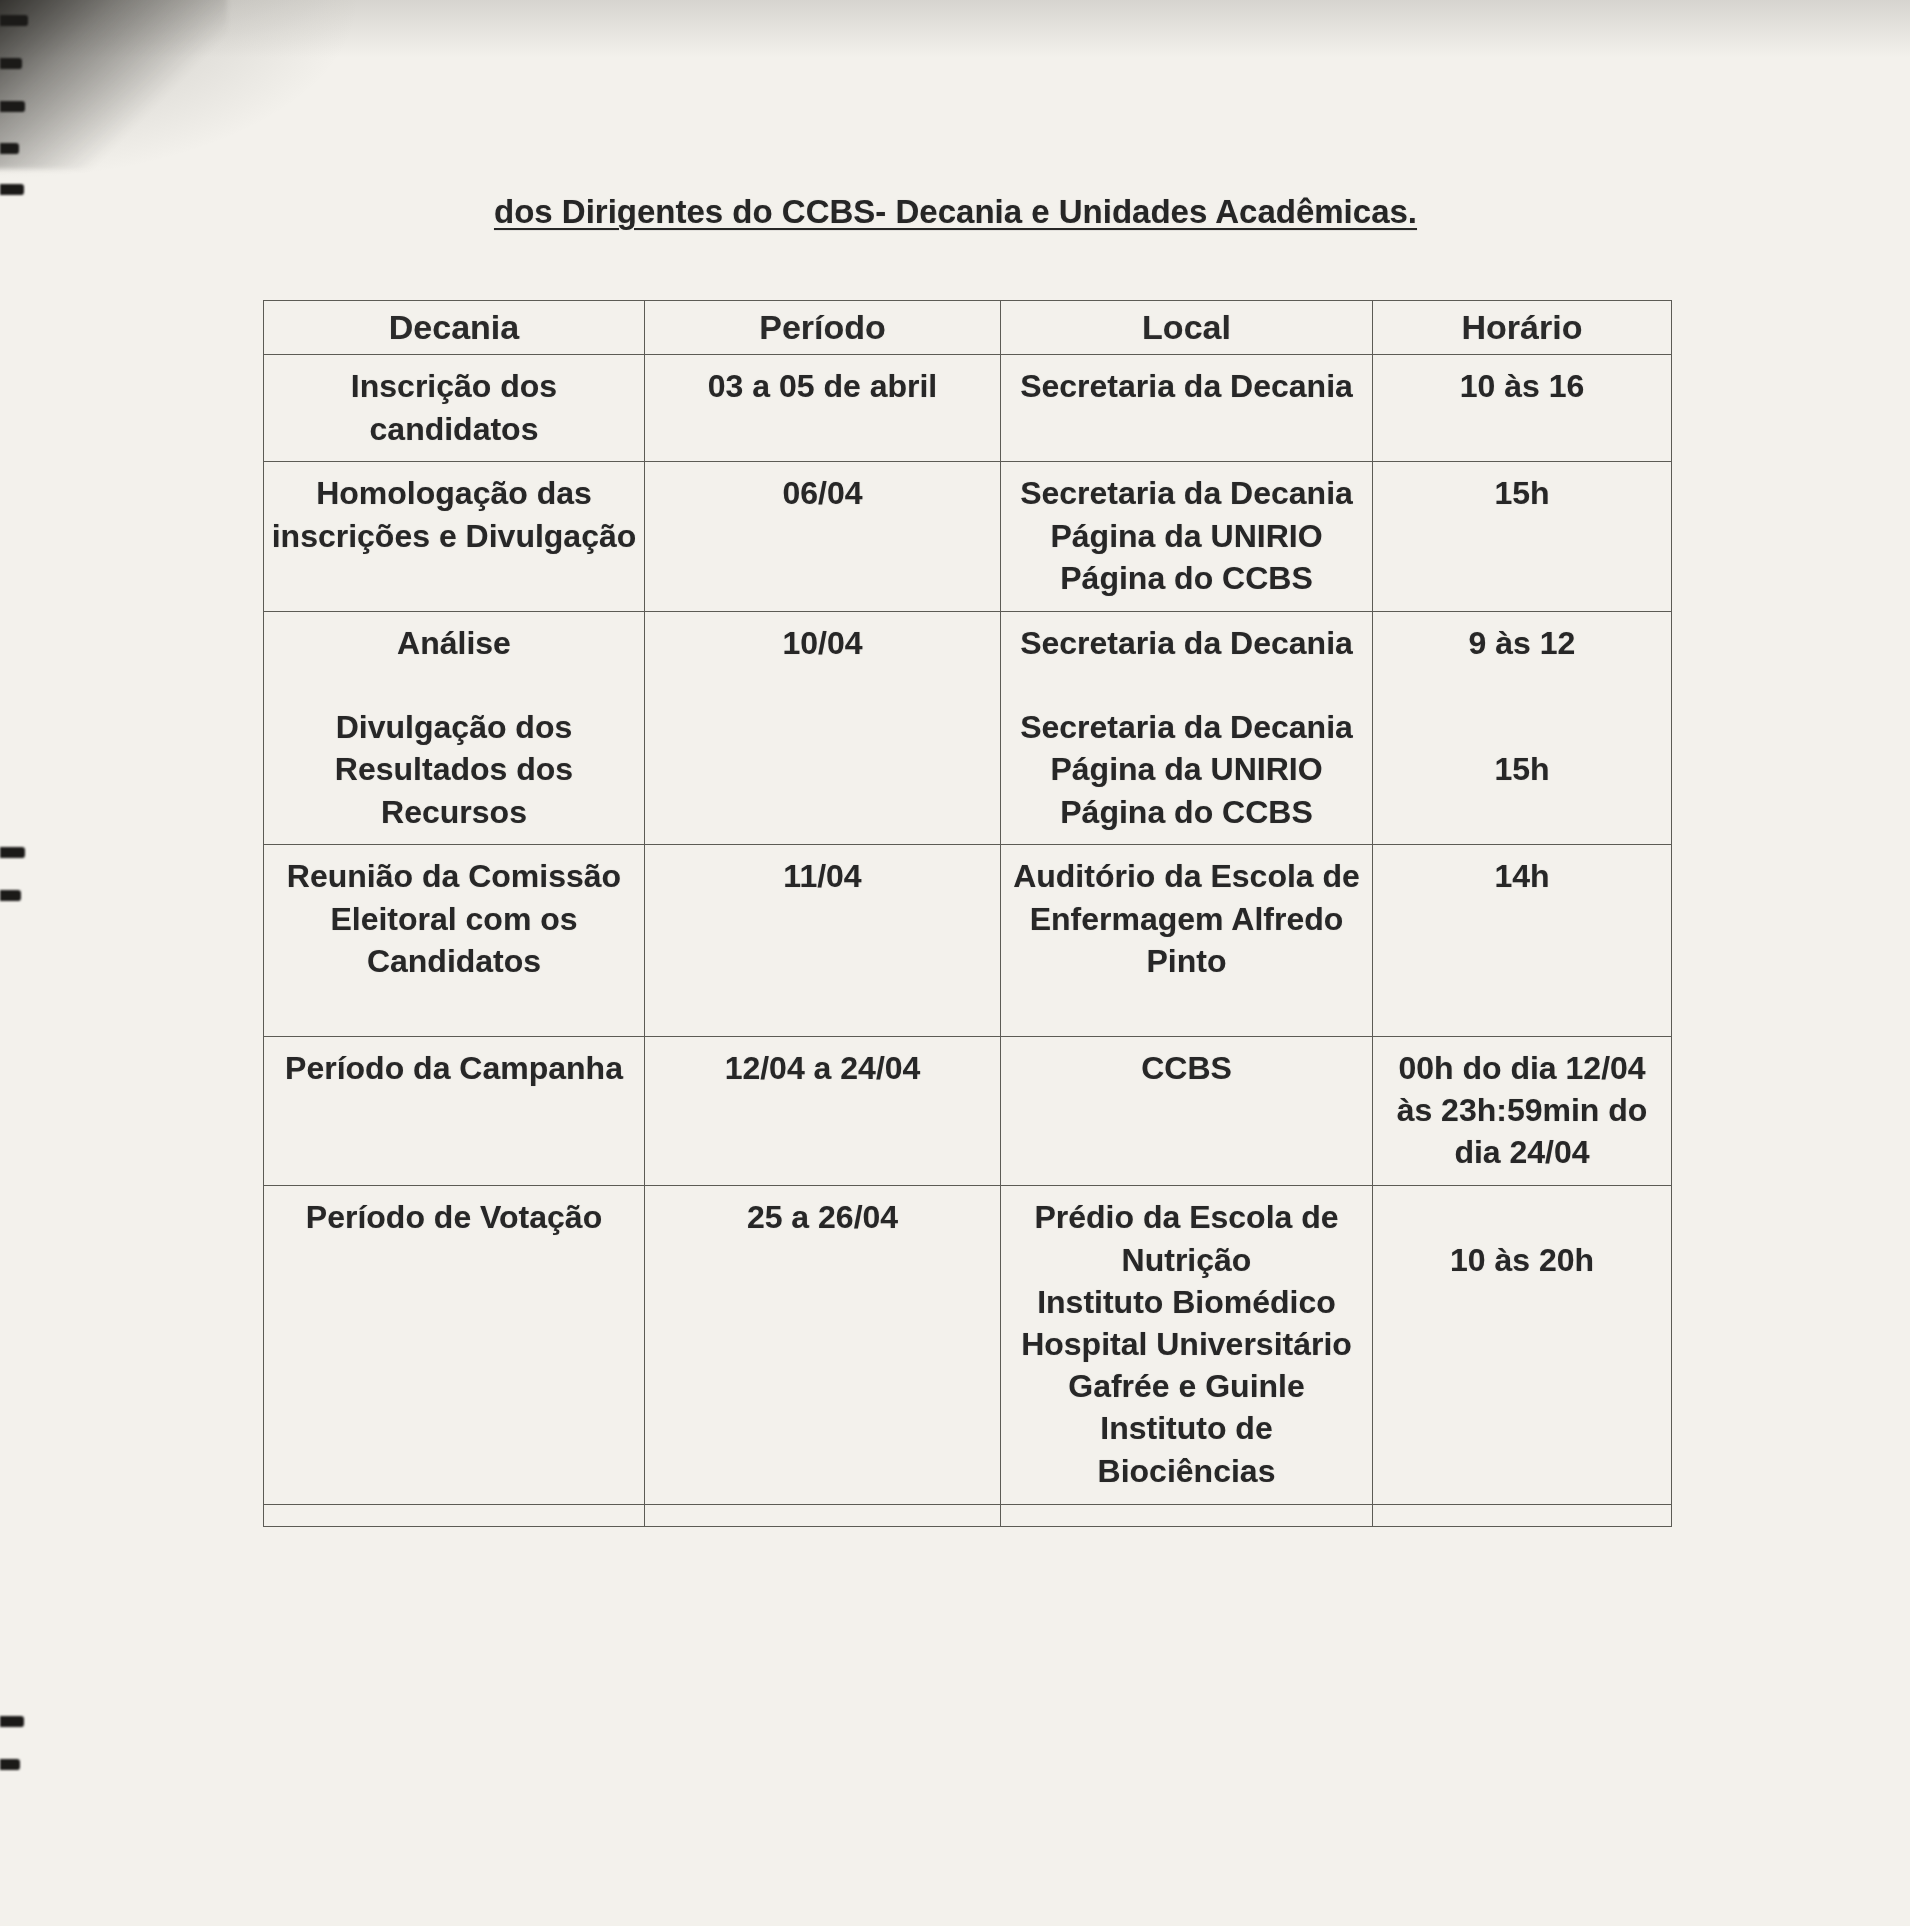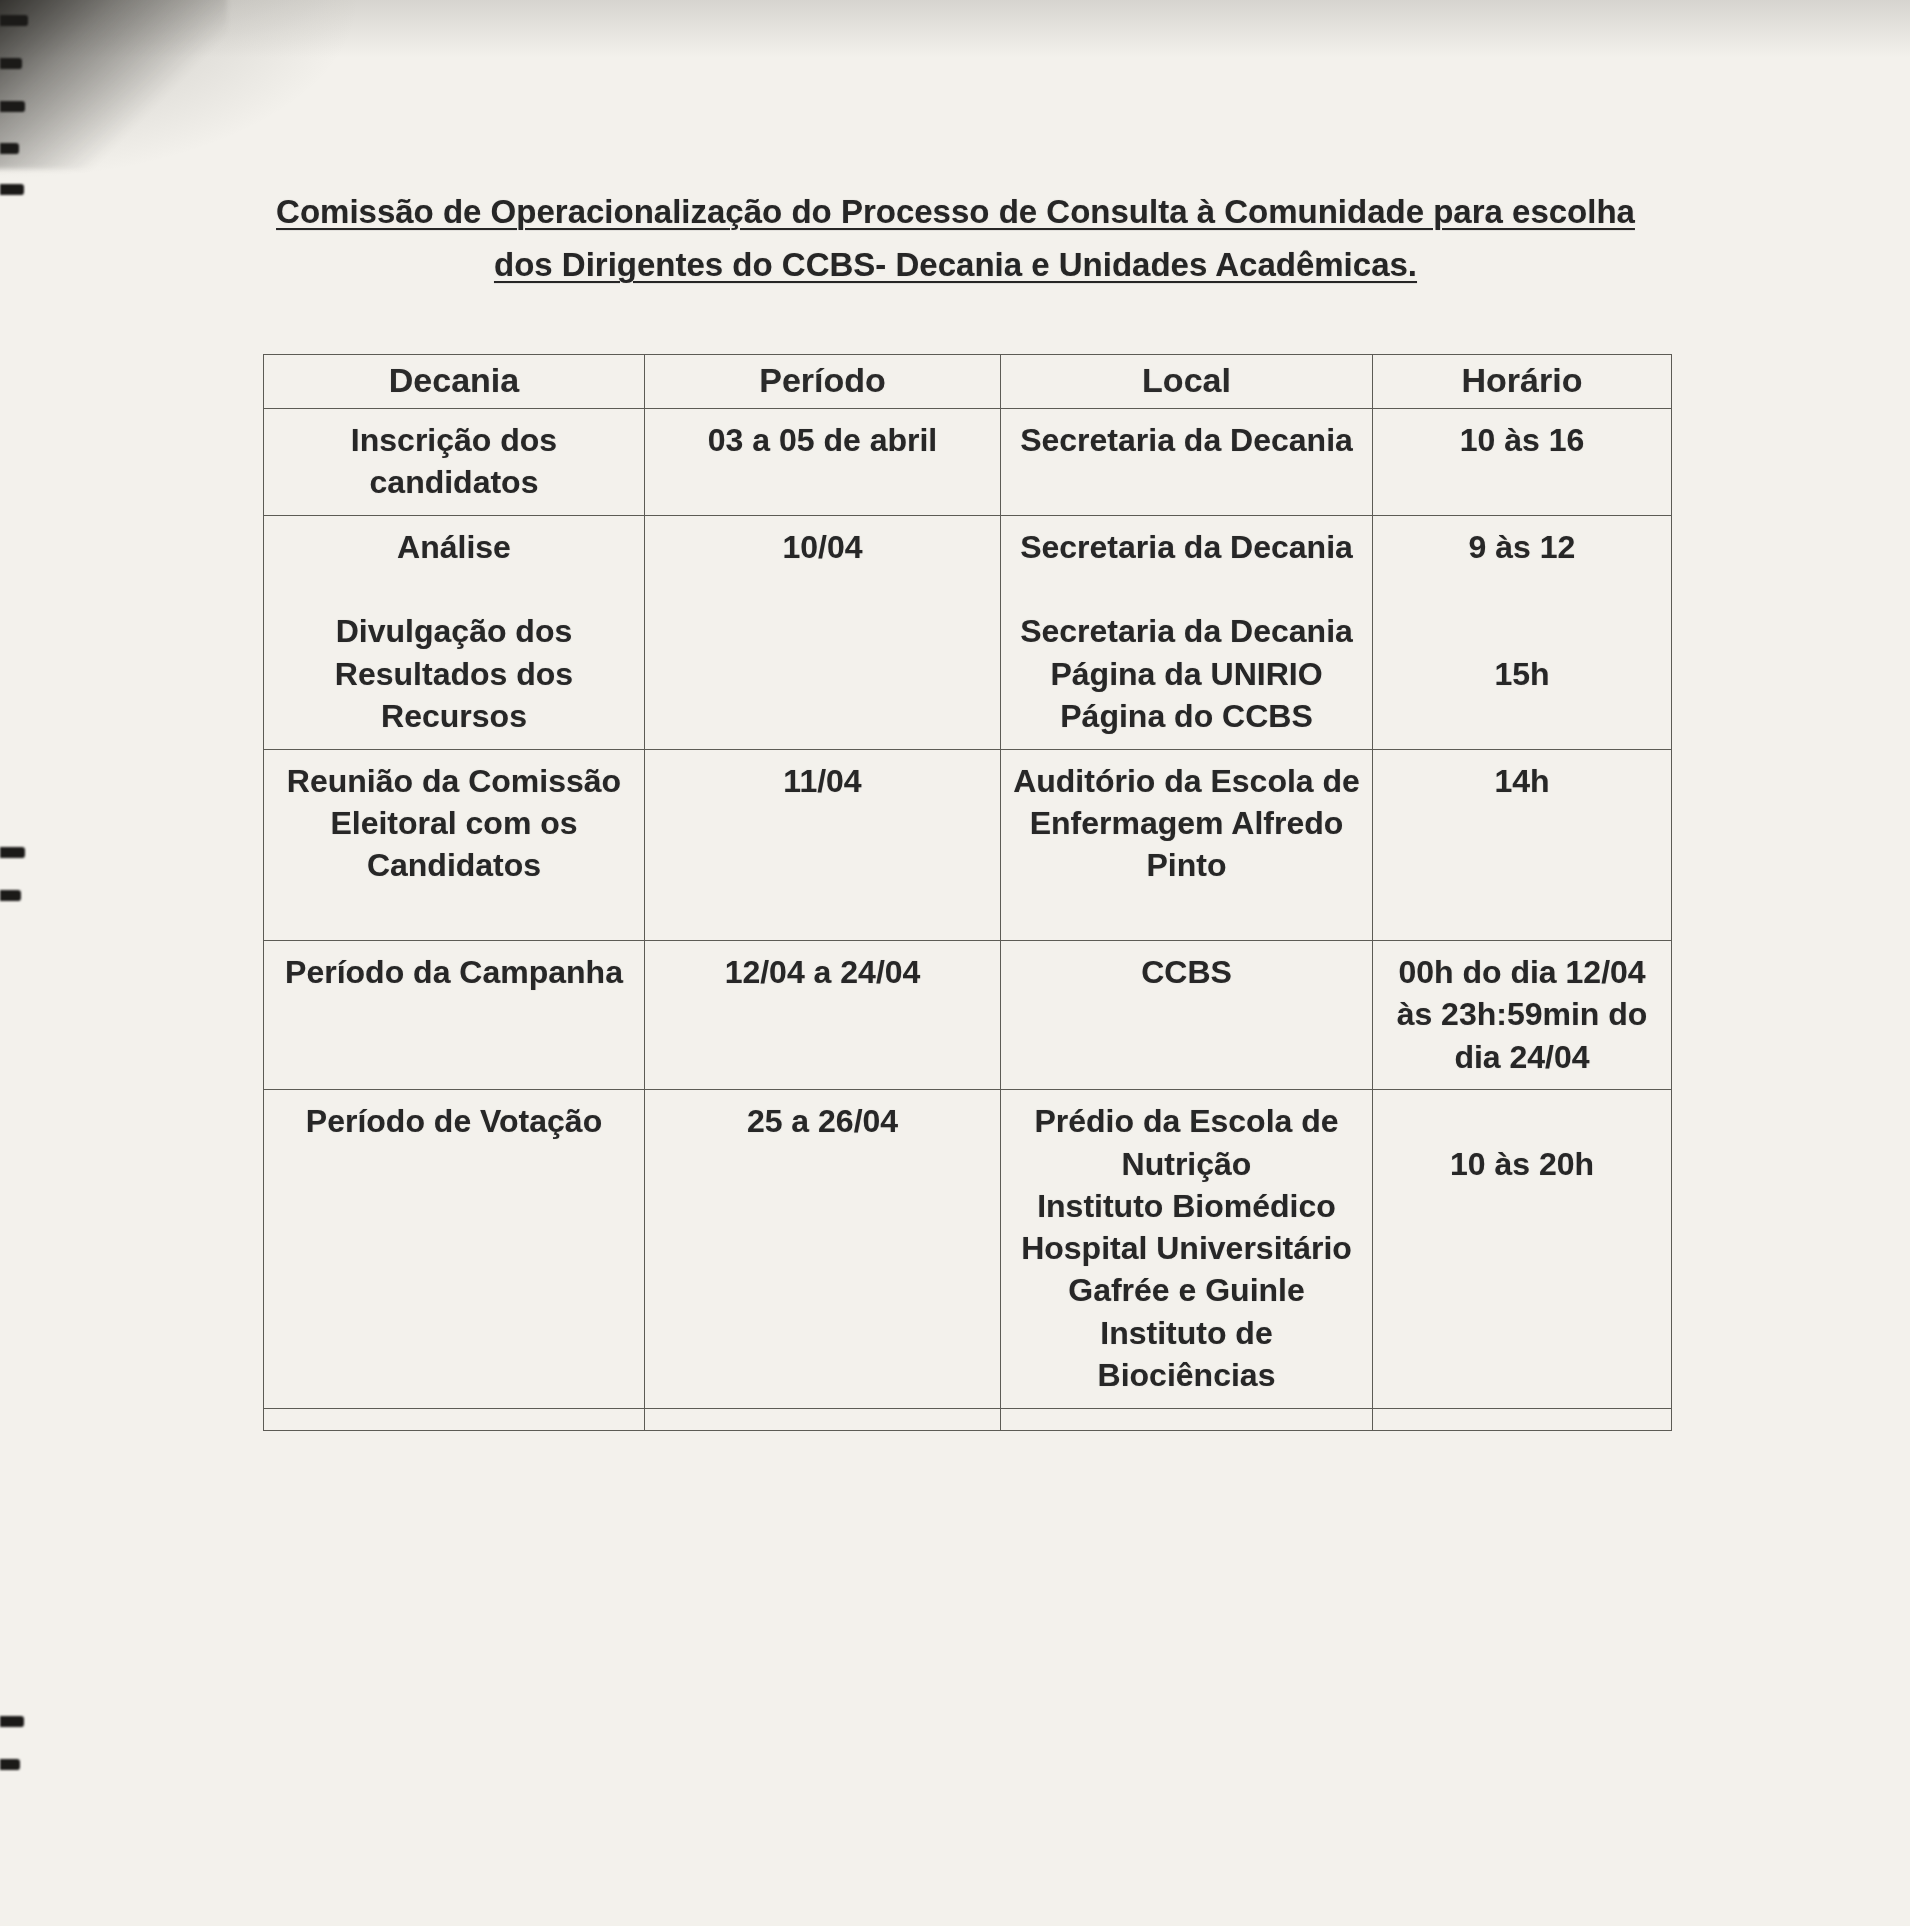--- a/index.html
+++ b/index.html
@@ -93,21 +93,20 @@
   <div class="binder-mark" style="top:143px; width:19px;"></div>
   <div class="binder-mark" style="top:184px; width:24px;"></div>
   <div class="binder-mark" style="top:847px; width:25px;"></div>
   <div class="binder-mark" style="top:890px; width:21px;"></div>
   <div class="binder-mark" style="top:1716px; width:24px;"></div>
   <div class="binder-mark" style="top:1759px; width:20px;"></div>
 
   <div class="content">
 
     <div class="doc-header">
-      <div class="hline">Comissão de Operacionalização do Processo de Consulta à Comunidade para escolha</div>
       <div class="hline">dos Dirigentes do CCBS- Decania e Unidades Acadêmicas.</div>
     </div>
 
 
     <table class="calendar">
       <colgroup>
         <col class="col-etapas">
         <col class="col-periodo">
         <col class="col-local">
         <col class="col-horario">
@@ -131,20 +130,37 @@
             </td>
             <td>
               <div class="line">Secretaria da Decania</div>
             </td>
             <td>
               <div class="line">10 às 16</div>
             </td>
           </tr>
           <tr>
             <td>
+              <div class="line">Homologação das</div>
+              <div class="line">inscrições e Divulgação</div>
+            </td>
+            <td>
+              <div class="line">06/04</div>
+            </td>
+            <td>
+              <div class="line">Secretaria da Decania</div>
+              <div class="line">Página da UNIRIO</div>
+              <div class="line">Página do CCBS</div>
+            </td>
+            <td>
+              <div class="line">15h</div>
+            </td>
+          </tr>
+          <tr>
+            <td>
               <div class="line">Análise</div>
               <div class="line blank">&nbsp;</div>
               <div class="line">Divulgação dos</div>
               <div class="line">Resultados dos</div>
               <div class="line">Recursos</div>
             </td>
             <td>
               <div class="line">10/04</div>
             </td>
             <td>

